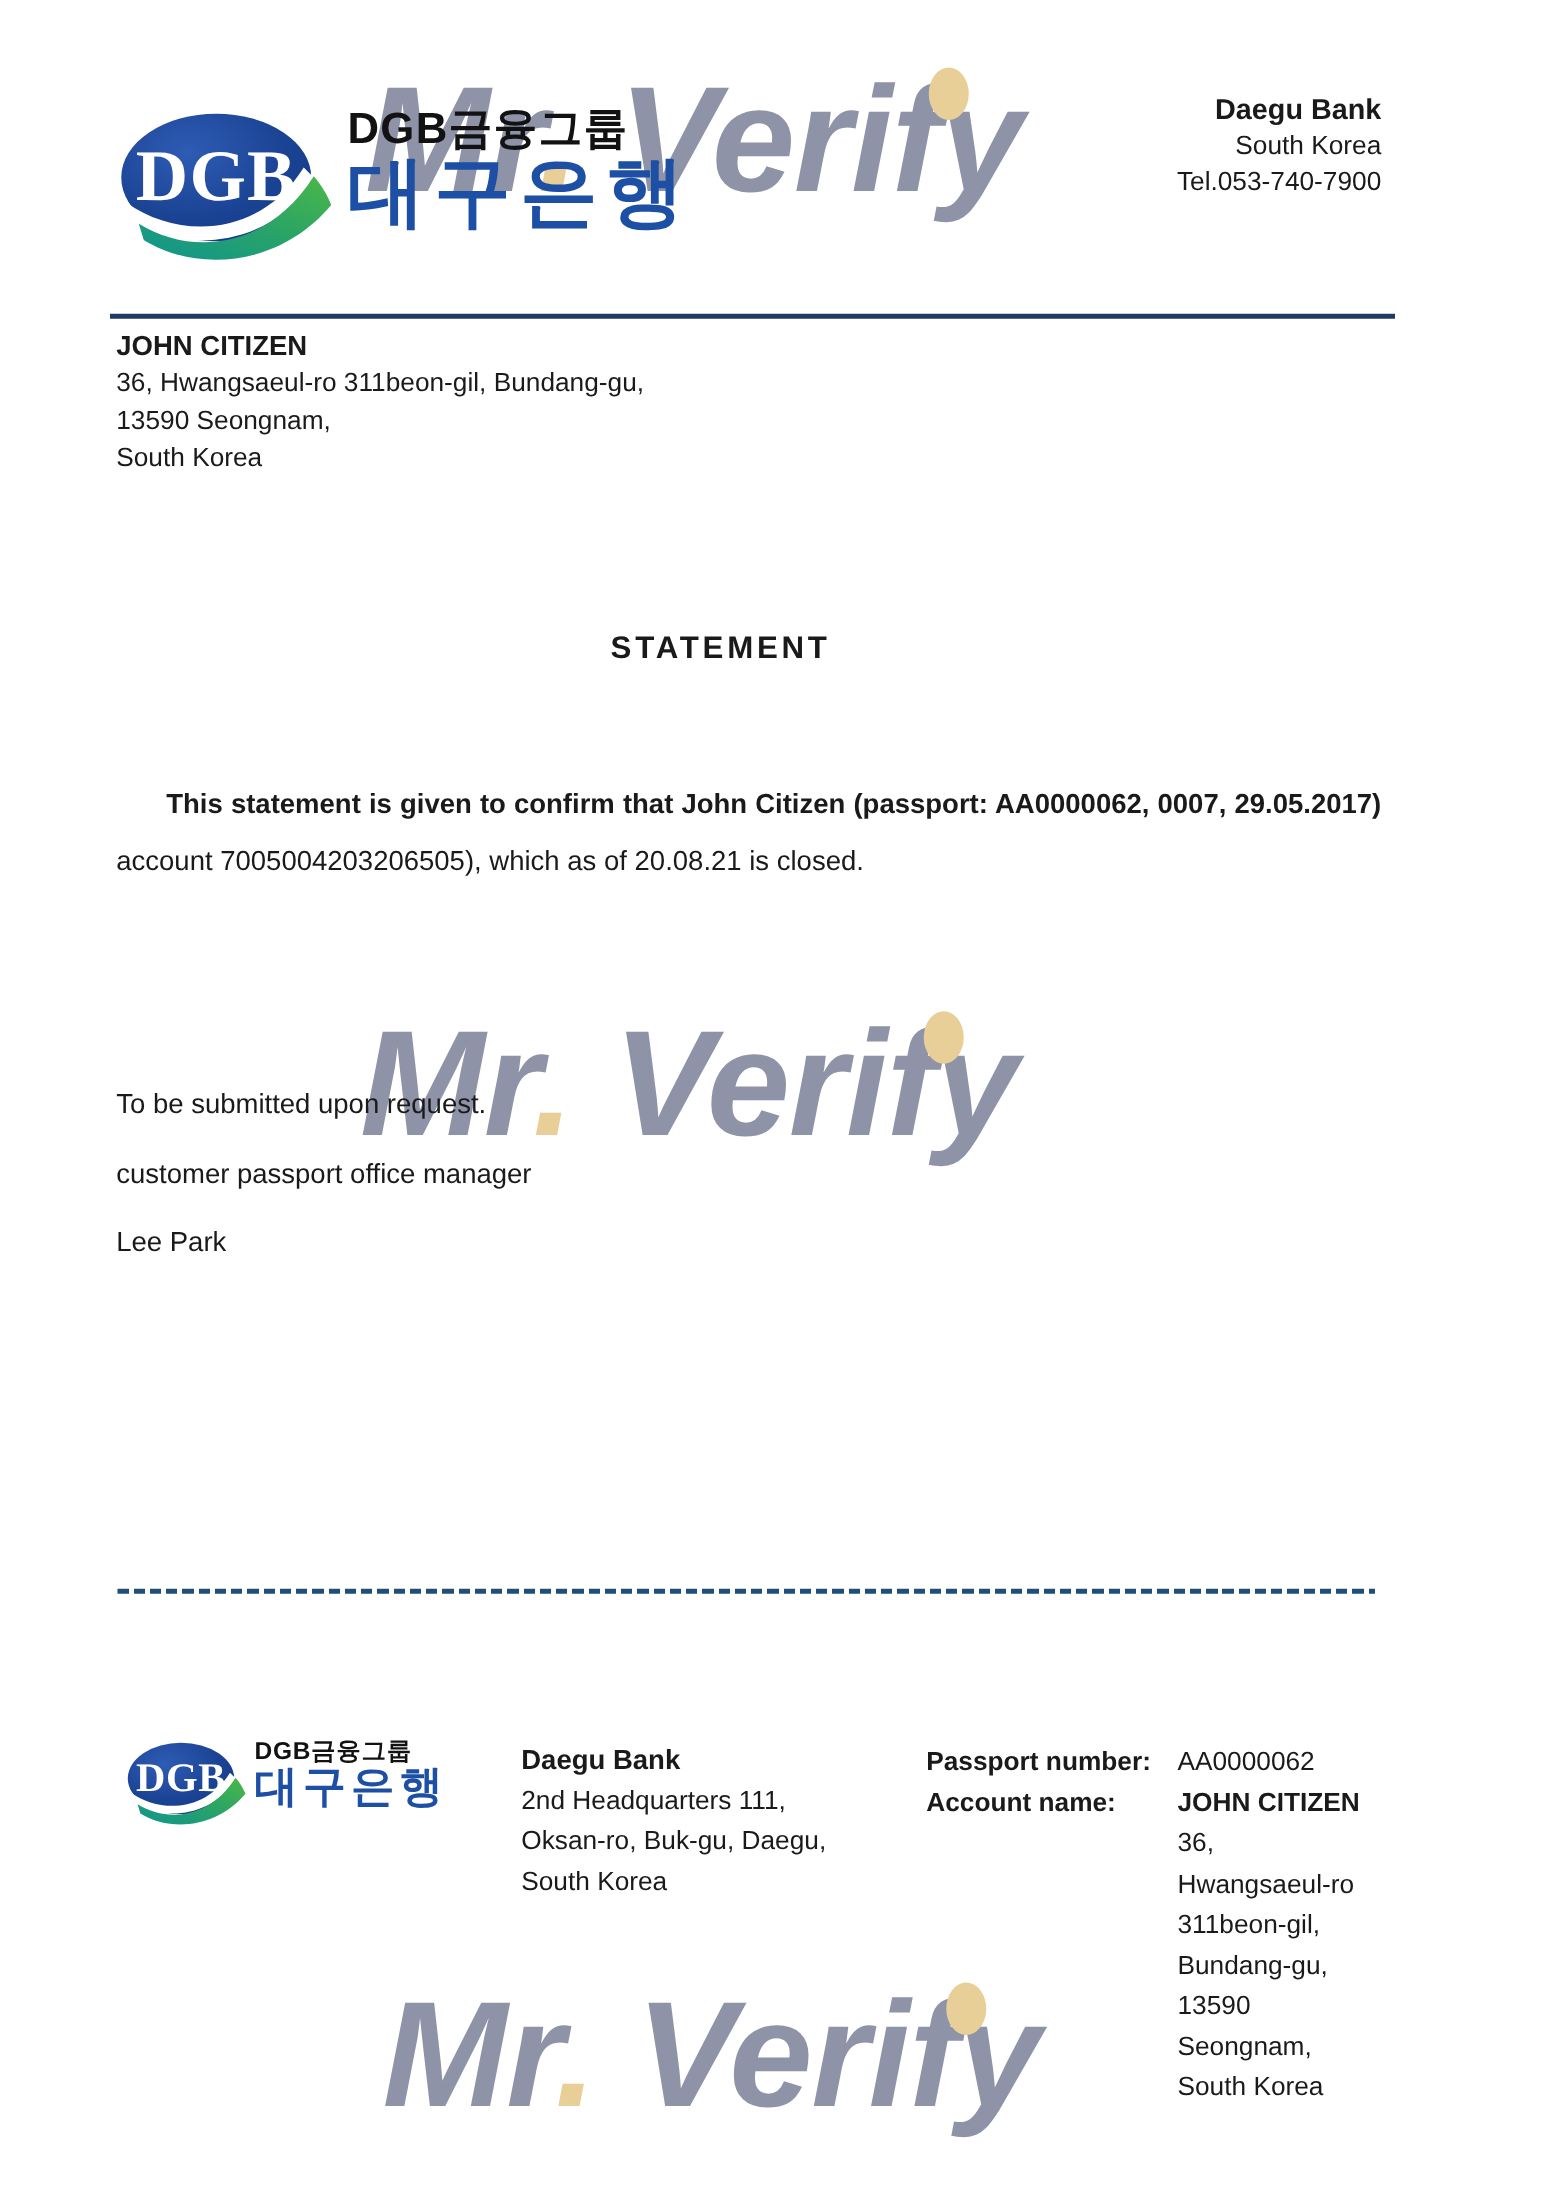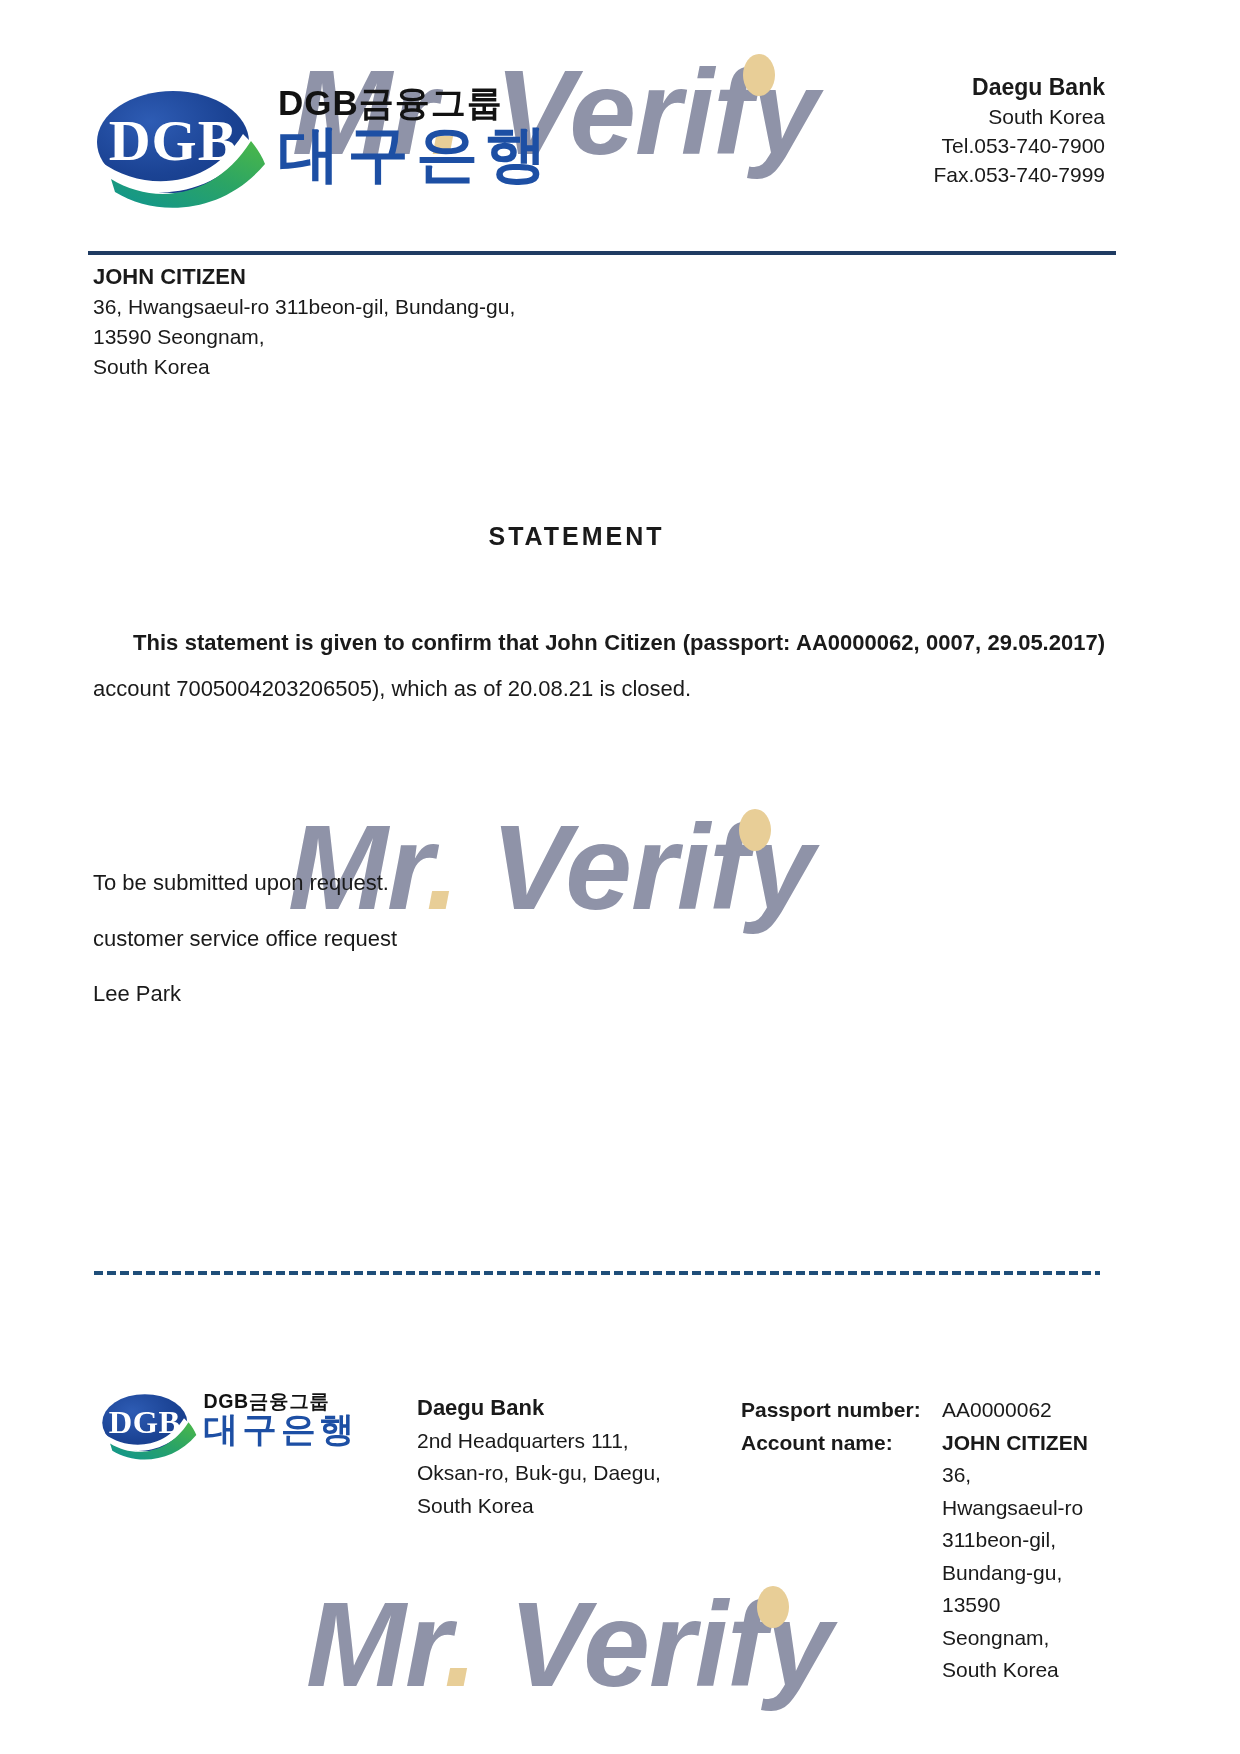--- a/index.html
+++ b/index.html
@@ -53,21 +53,21 @@
   .hdr-bank{font-size:23px;font-weight:bold;line-height:30px;}
   .hdr-divider{
     position:absolute;left:88px;top:251px;width:1028px;height:4px;
     background:#1F3B62;z-index:1;
   }
   
   .recipient{position:absolute;left:93px;top:262px;font-size:21px;line-height:30px;z-index:1;}
   .recipient .name{font-weight:bold;font-size:22px;}
   
   .stmt-title{
-    position:absolute;left:0;top:522px;width:1153px;text-align:center;
+    position:absolute;left:0;top:504px;width:1153px;text-align:center;
     font-size:25px;font-weight:bold;letter-spacing:3px;z-index:1;
   }
   .stmt-body{
     position:absolute;left:93px;top:620px;width:1012px;
     font-size:22px;line-height:46px;z-index:1;
   }
   .stmt-body .just{text-align:justify;text-align-last:justify;}
   .stmt-body .indent{text-indent:40px;font-weight:bold;}
   .sig-line{position:absolute;left:93px;font-size:22px;z-index:1;white-space:nowrap;}
   
@@ -119,41 +119,40 @@
     <div class="logo-text">
       <div class="logo-group">DGB금융그룹</div>
       <div class="logo-korean">대구은행</div>
     </div>
   </div>
 
   <div class="hdr-contact">
     <div class="hdr-bank">Daegu Bank</div>
     <div>South Korea</div>
     <div>Tel.053-740-7900</div>
-    <div>Fax.053-740-7999</div>
   </div>
 
   <div class="hdr-divider"></div>
 
   <div class="recipient">
     <div class="name">JOHN CITIZEN</div>
     <div>36, Hwangsaeul-ro 311beon-gil, Bundang-gu,</div>
     <div>13590 Seongnam,</div>
     <div>South Korea</div>
   </div>
 
   <div class="stmt-title">STATEMENT</div>
 
   <div class="stmt-body">
     <div class="just indent">This statement is given to confirm that John Citizen (passport: AA0000062, 0007, 29.05.2017)</div>
     <div>account 7005004203206505), which as of 20.08.21 is closed.</div>
   </div>
 
   <div class="sig-line" style="top:870px;">To be submitted upon request.</div>
-  <div class="sig-line" style="top:926px;">customer service office request</div>
+  <div class="sig-line" style="top:926px;">customer passport office manager</div>
   <div class="sig-line" style="top:981px;">Lee Park</div>
 
   <div class="dashed"></div>
 
   <div class="logo footer-logo" style="left:100px;top:1388px;">
     <svg width="175" height="135" viewBox="0 0 175 135">
       <ellipse cx="80" cy="62" rx="76" ry="51" fill="url(#gradBlue)"></ellipse>
       <path d="M 8 82 C 50 112 115 110 150 54 L 160 64 C 120 120 50 124 5 93 Z" fill="#ffffff"></path>
       <path d="M 18 99 C 62 126 122 118 158 61 C 164 68 169 76 172 84 C 130 134 64 138 22 112 Z" fill="url(#gradGreen)"></path>
       <text x="80" y="80" text-anchor="middle" font-family="Liberation Serif, DejaVu Serif, serif" font-size="58" font-weight="bold" fill="#ffffff" letter-spacing="1">DGB</text>

